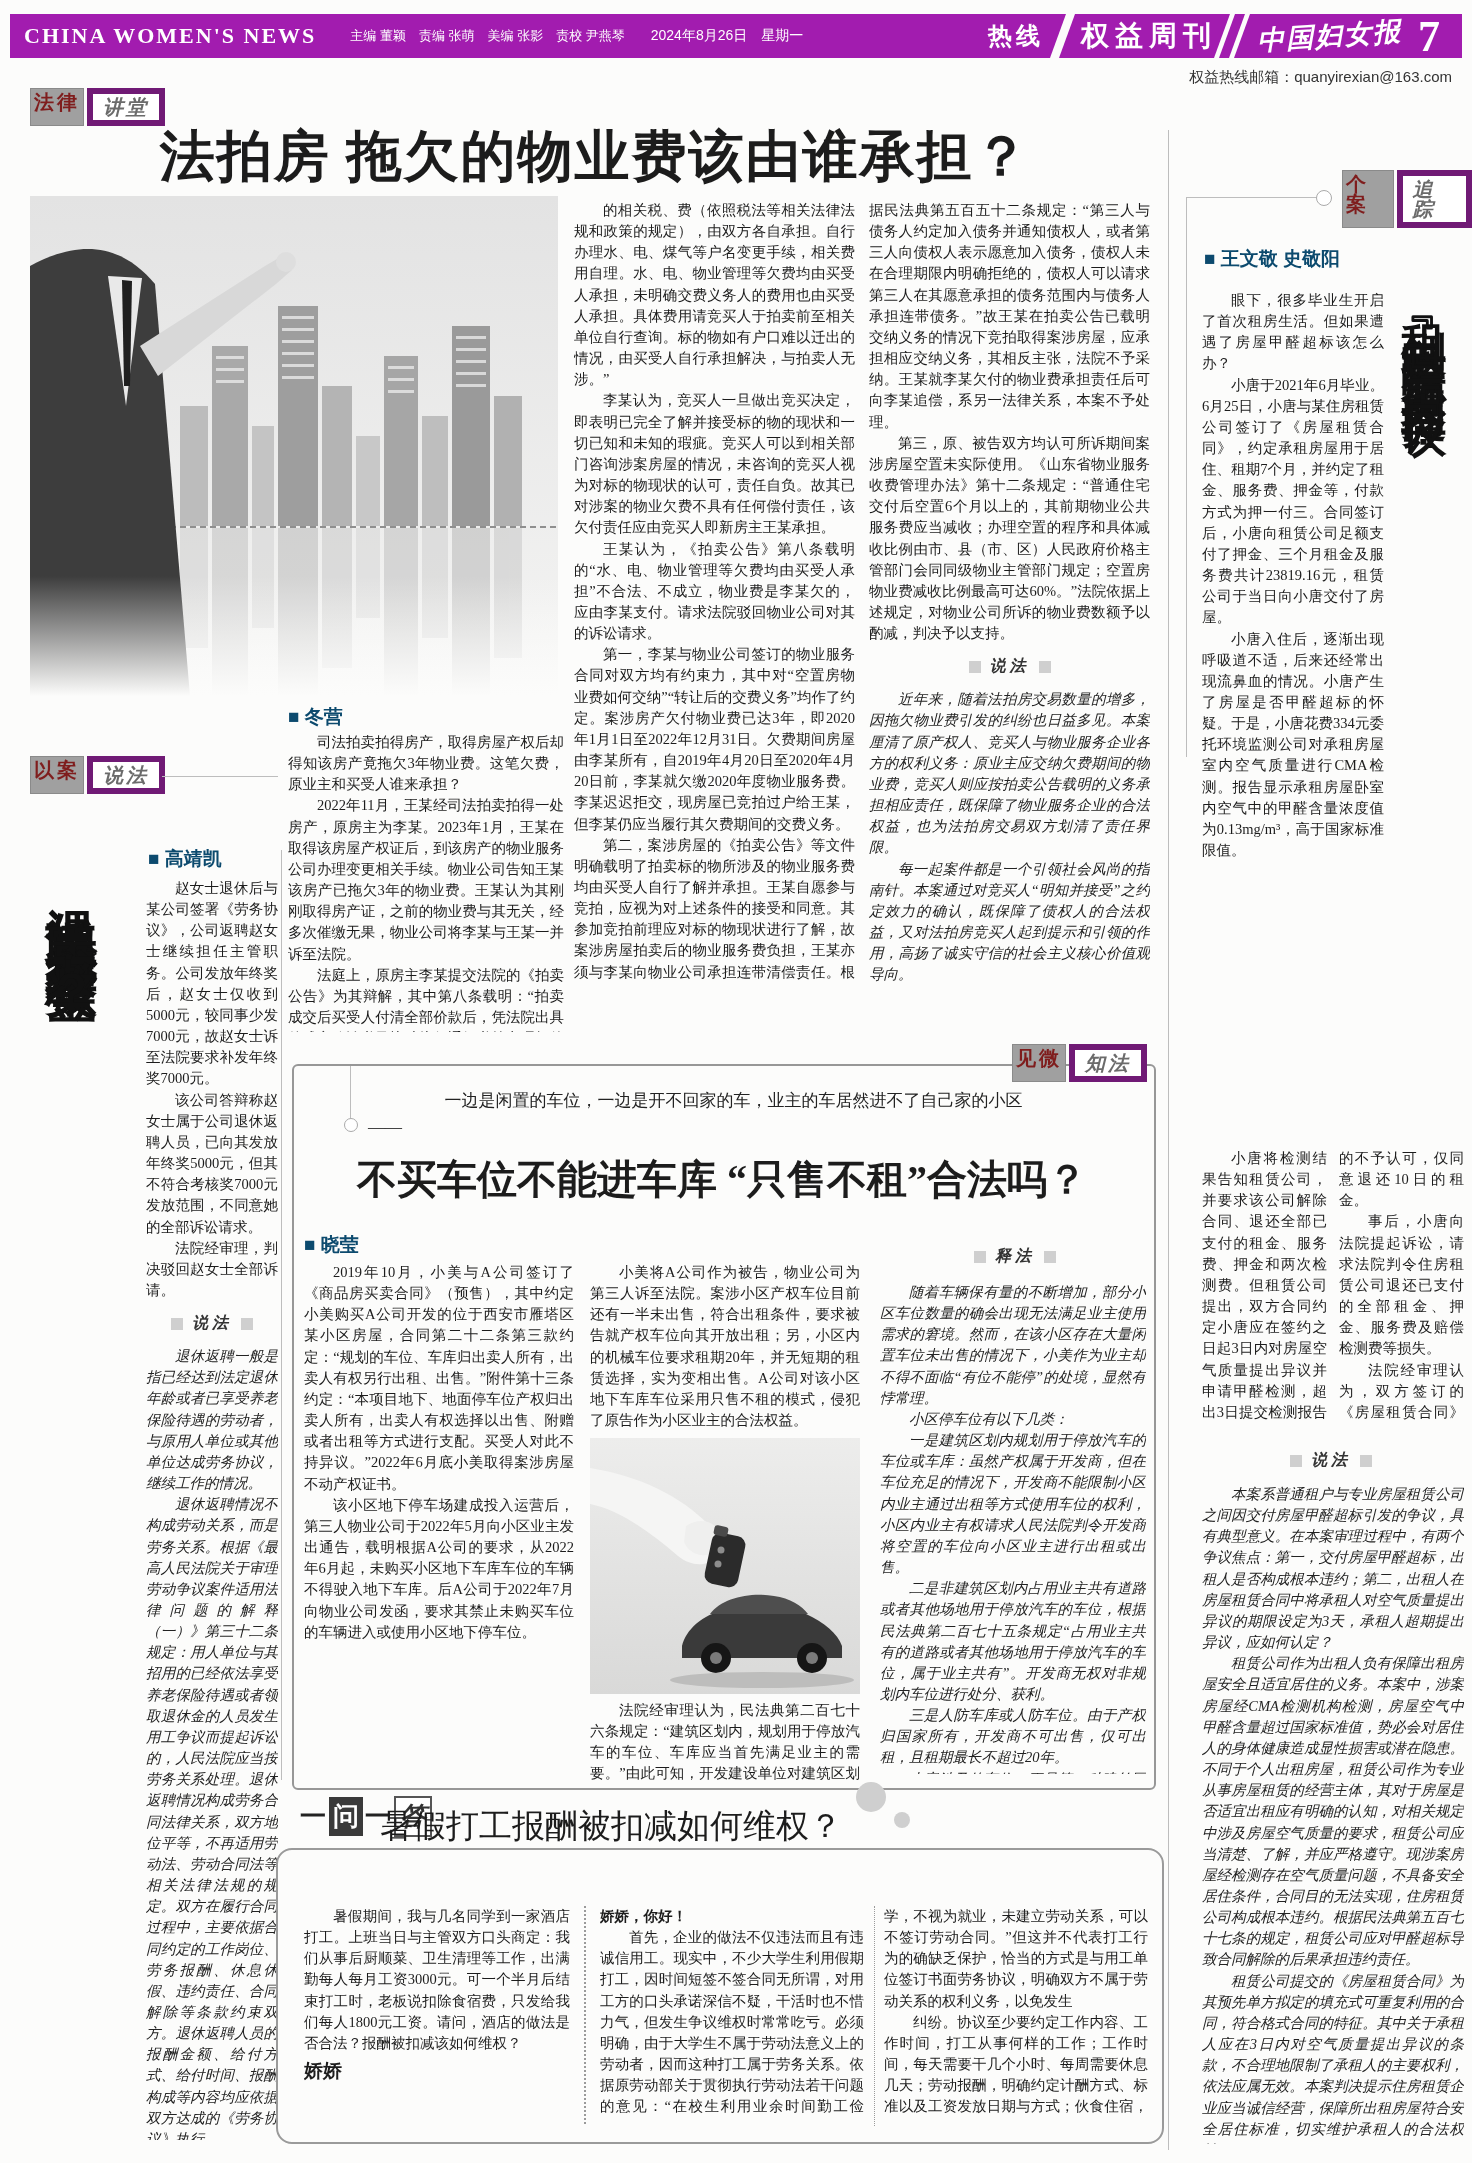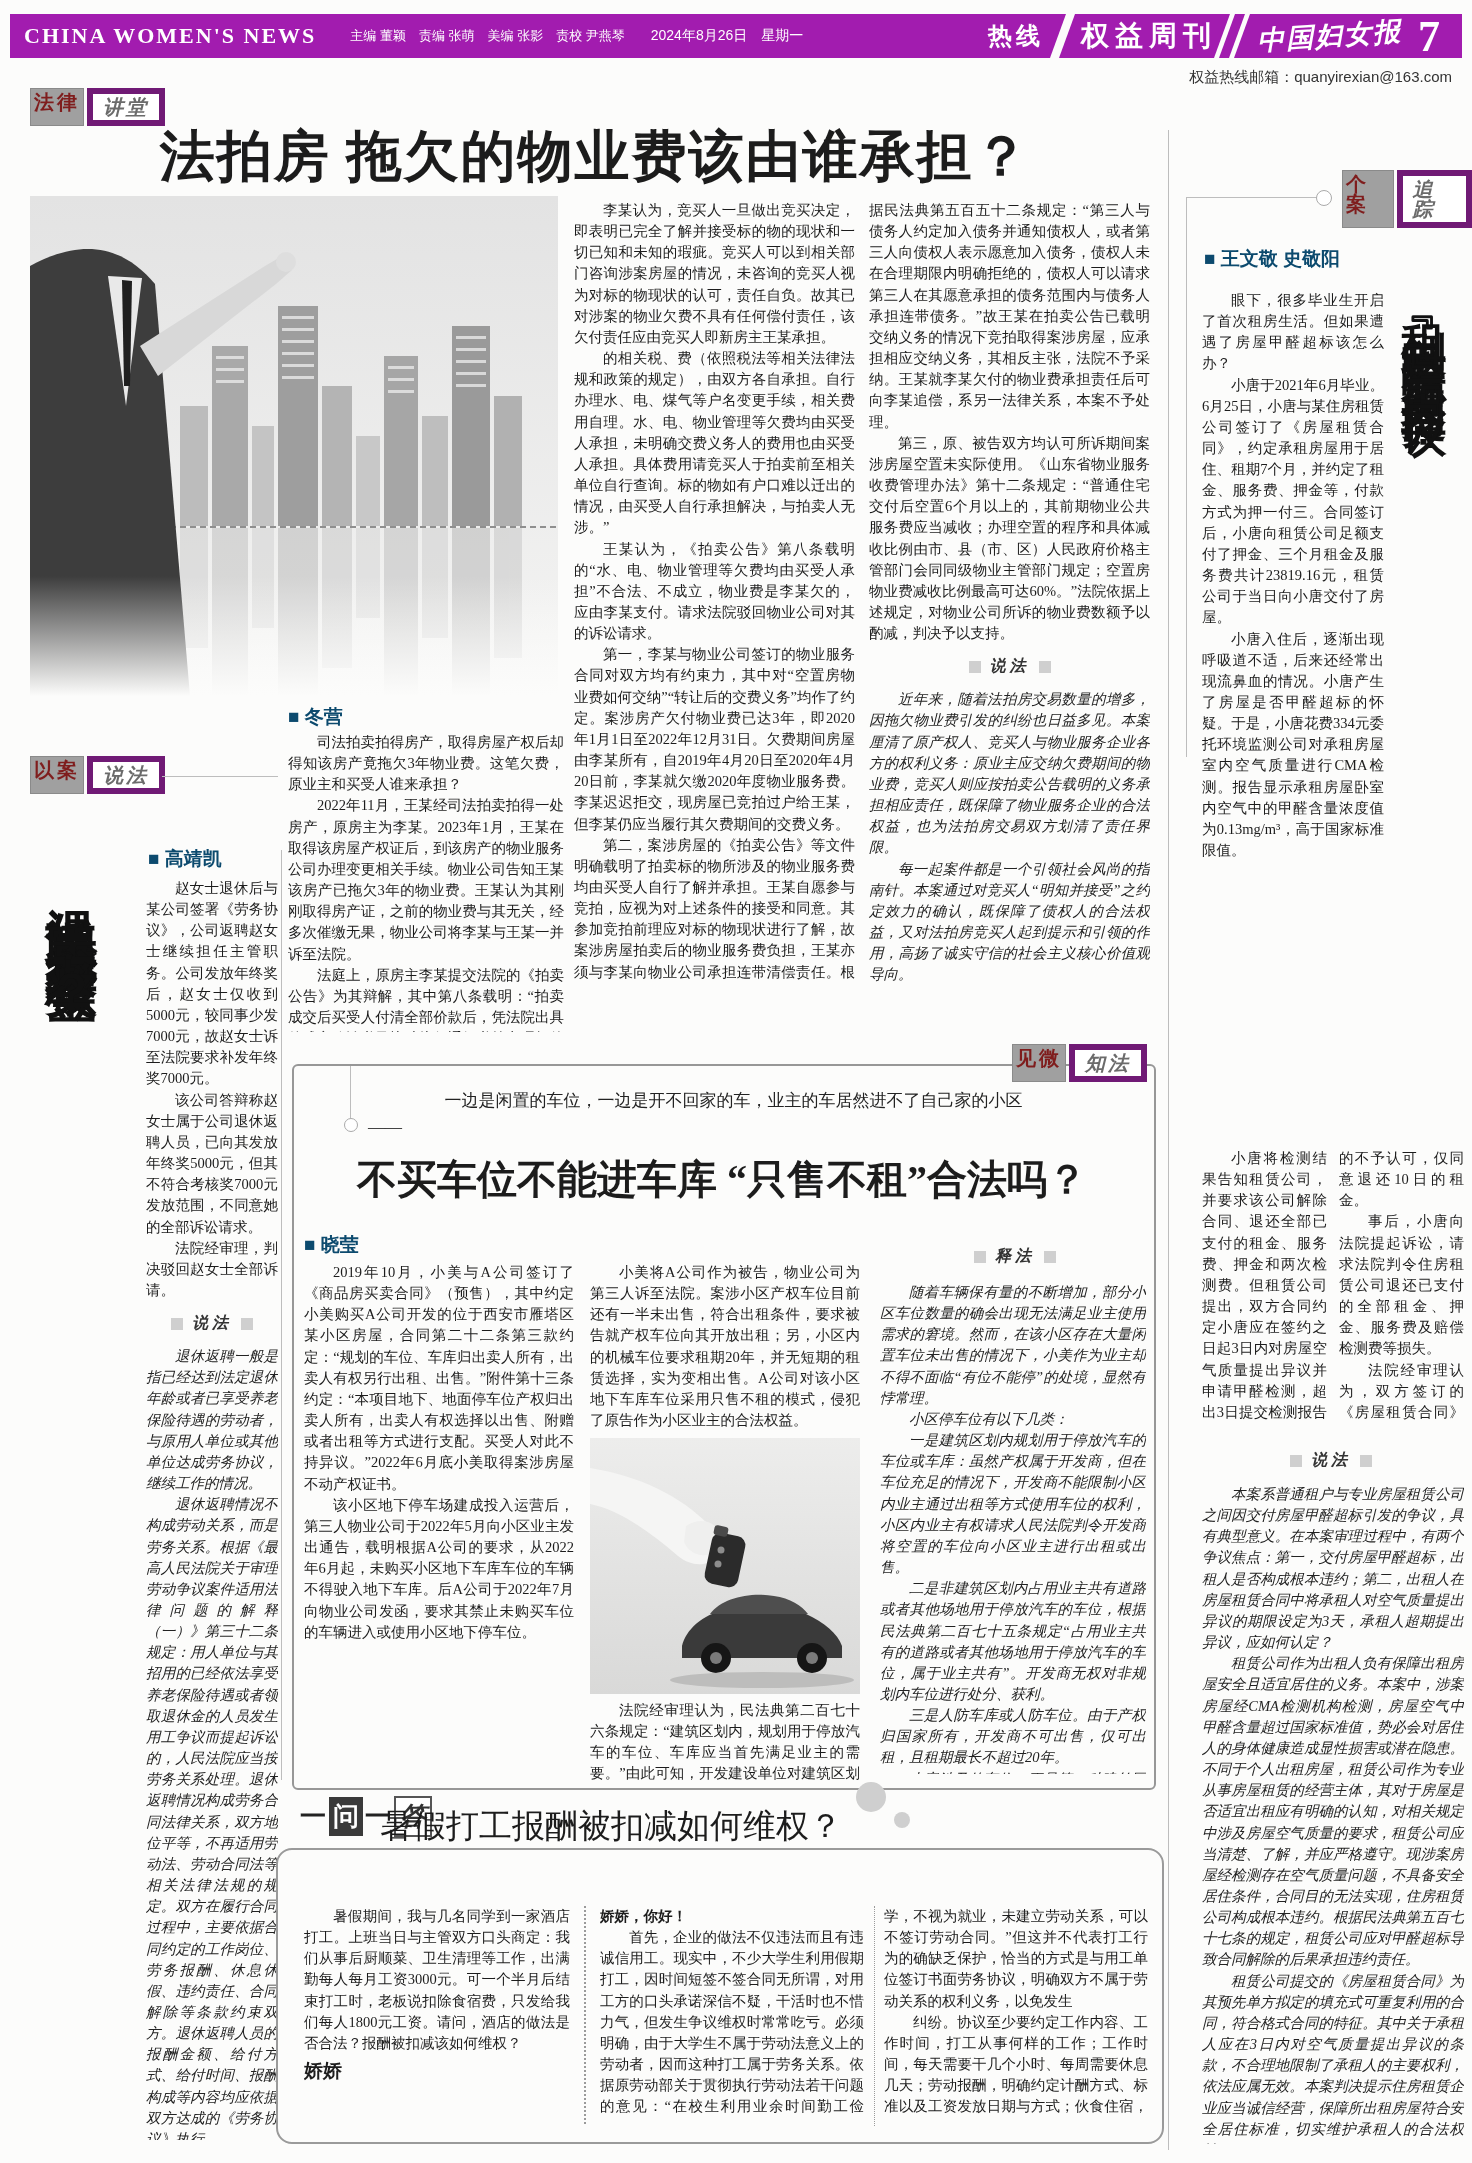--- a/index.html
+++ b/index.html
@@ -157,22 +157,22 @@
 
   <div class="byline" style="left:288px;top:704px;">■ 冬营</div>
   <div class="flow" style="left:288px;top:732px;width:276px;height:300px;">
       <p class="para">司法拍卖拍得房产，取得房屋产权后却得知该房产竟拖欠3年物业费。这笔欠费，原业主和买受人谁来承担？</p>
       <p class="para">2022年11月，王某经司法拍卖拍得一处房产，原房主为李某。2023年1月，王某在取得该房屋产权证后，到该房产的物业服务公司办理变更相关手续。物业公司告知王某该房产已拖欠3年的物业费。王某认为其刚刚取得房产证，之前的物业费与其无关，经多次催缴无果，物业公司将李某与王某一并诉至法院。</p>
       <p class="para">法庭上，原房主李某提交法院的《拍卖公告》为其辩解，其中第八条载明：“拍卖成交后买受人付清全部价款后，凭法院出具的成交确认书及协助执行通知书等办理标的物权属变更手续。办理过程中所涉及的买卖双方所需承担的一切税、费和所需补缴</p>
     </div>
 
   <div class="flow cols2" style="left:574px;top:200px;width:576px;height:832px;">
     <div>
+        <p class="para">的相关税、费（依照税法等相关法律法规和政策的规定），由双方各自承担。自行办理水、电、煤气等户名变更手续，相关费用自理。水、电、物业管理等欠费均由买受人承担，未明确交费义务人的费用也由买受人承担。具体费用请竞买人于拍卖前至相关单位自行查询。标的物如有户口难以迁出的情况，由买受人自行承担解决，与拍卖人无涉。”</p>
         <p class="para">李某认为，竞买人一旦做出竞买决定，即表明已完全了解并接受标的物的现状和一切已知和未知的瑕疵。竞买人可以到相关部门咨询涉案房屋的情况，未咨询的竞买人视为对标的物现状的认可，责任自负。故其已对涉案的物业欠费不具有任何偿付责任，该欠付责任应由竞买人即新房主王某承担。</p>
-        <p class="para">的相关税、费（依照税法等相关法律法规和政策的规定），由双方各自承担。自行办理水、电、煤气等户名变更手续，相关费用自理。水、电、物业管理等欠费均由买受人承担，未明确交费义务人的费用也由买受人承担。具体费用请竞买人于拍卖前至相关单位自行查询。标的物如有户口难以迁出的情况，由买受人自行承担解决，与拍卖人无涉。”</p>
         <p class="para">王某认为，《拍卖公告》第八条载明的“水、电、物业管理等欠费均由买受人承担”不合法、不成立，物业费是李某欠的，应由李某支付。请求法院驳回物业公司对其的诉讼请求。</p>
         <p class="para">第一，李某与物业公司签订的物业服务合同对双方均有约束力，其中对“空置房物业费如何交纳”“转让后的交费义务”均作了约定。案涉房产欠付物业费已达3年，即2020年1月1日至2022年12月31日。欠费期间房屋由李某所有，自2019年4月20日至2020年4月20日前，李某就欠缴2020年度物业服务费。李某迟迟拒交，现房屋已竞拍过户给王某，但李某仍应当履行其欠费期间的交费义务。</p>
         <p class="para">第二，案涉房屋的《拍卖公告》等文件明确载明了拍卖标的物所涉及的物业服务费均由买受人自行了解并承担。王某自愿参与竞拍，应视为对上述条件的接受和同意。其参加竞拍前理应对标的物现状进行了解，故案涉房屋拍卖后的物业服务费负担，王某亦须与李某向物业公司承担连带清偿责任。根据民法典第五百五十二条规定：“第三人与债务人约定加入债务并通知债权人，或者第三人向债权人表示愿意加入债务，债权人未在合理期限内明确拒绝的，债权人可以请求第三人在其愿意承担的债务范围内与债务人承担连带债务。”故王某在拍卖公告已载明交纳义务的情况下竞拍取得案涉房屋，应承担相应交纳义务，其相反主张，法院不予采纳。王某就李某欠付的物业费承担责任后可向李某追偿，系另一法律关系，本案不予处理。</p>
         <p class="para">第三，原、被告双方均认可所诉期间案涉房屋空置未实际使用。《山东省物业服务收费管理办法》第十二条规定：“普通住宅交付后空置6个月以上的，其前期物业公共服务费应当减收；办理空置的程序和具体减收比例由市、县（市、区）人民政府价格主管部门会同同级物业主管部门规定；空置房物业费减收比例最高可达60%。”法院依据上述规定，对物业公司所诉的物业费数额予以酌减，判决予以支持。</p>
       </div>
     <div class="tag">
       <span class="sq"></span>
       <span class="tg">说法</span>
       <span class="sq"></span>
     </div>

